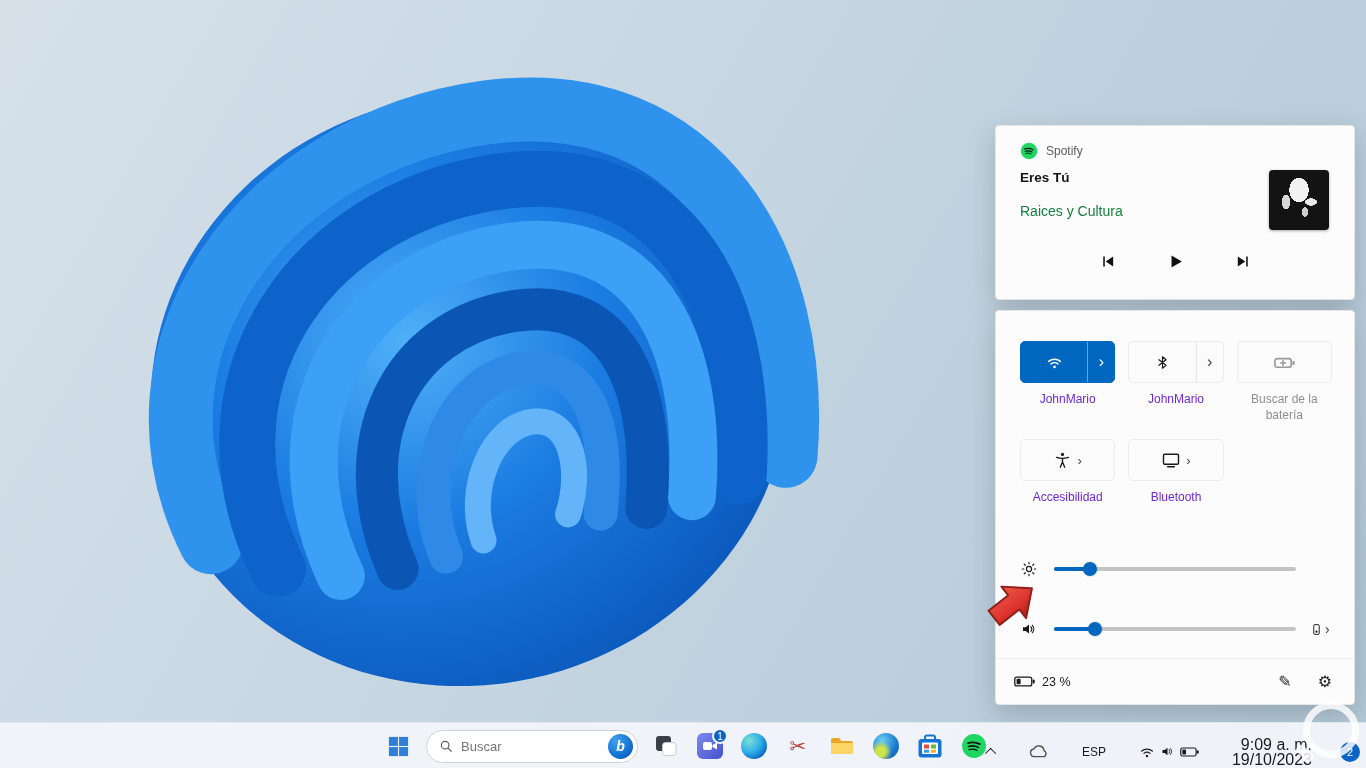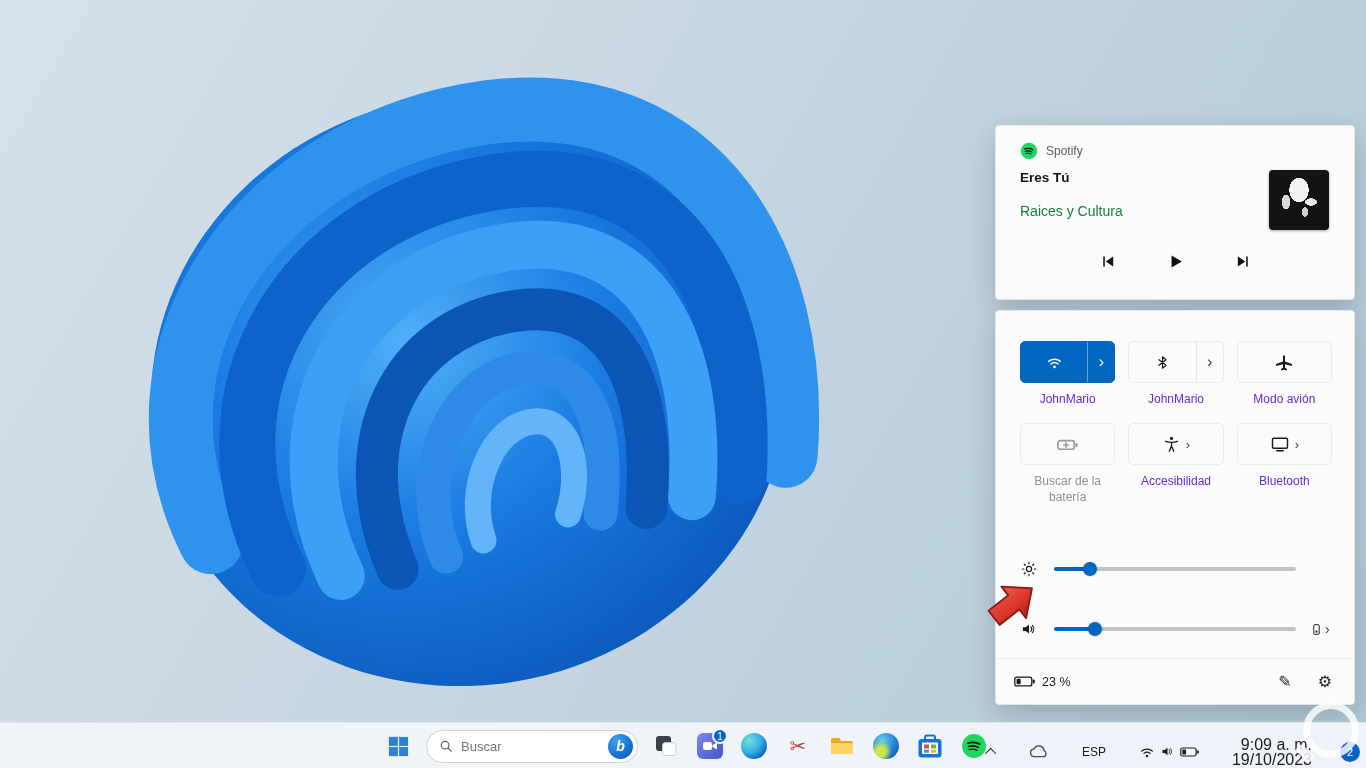--- a/index.html
+++ b/index.html
@@ -192,30 +192,20 @@
           <span class="tile-main">
             <svg width="17" height="17" viewBox="0 0 24 24">
               <path d="M7 8l10 8-5 4V4l5 4L7 16" stroke="#1a1a1a" stroke-width="1.7" fill="none" stroke-linejoin="round" stroke-linecap="round"></path>
             </svg>
           </span>
           <span class="tile-chevron">›</span>
         </div>
         <div class="tile-label">JohnMario</div>
       </div>
 
-      <div class="qs-cell">
-        <div class="tile">
-          <span class="tile-main">
-            <svg width="20" height="20" viewBox="0 0 24 24">
-              <path d="M21.5 14.5l-8.3-3.2V5.2a1.2 1.2 0 0 0-2.4 0v6.1L2.5 14.5v2.2l8.3-2v4.2l-2.3 1.6v1.7l3.5-.9 3.5.9v-1.7l-2.3-1.6v-4.2l8.3 2z" fill="#1a1a1a"></path>
-            </svg>
-          </span>
-        </div>
-        <div class="tile-label">Modo avión</div>
-      </div>
 
       <div class="qs-cell">
         <div class="tile">
           <span class="tile-main">
             <svg width="23" height="23" viewBox="0 0 24 24">
               <rect x="2" y="8" width="17" height="9" rx="2.5" fill="none" stroke="#9a9a9a" stroke-width="1.7"></rect>
               <rect x="20.2" y="10.5" width="2.4" height="4" rx="1" fill="#9a9a9a"></rect>
               <path d="M8 12.5h5M10.5 10v5" stroke="#9a9a9a" stroke-width="1.6" stroke-linecap="round"></path>
             </svg>
           </span>

